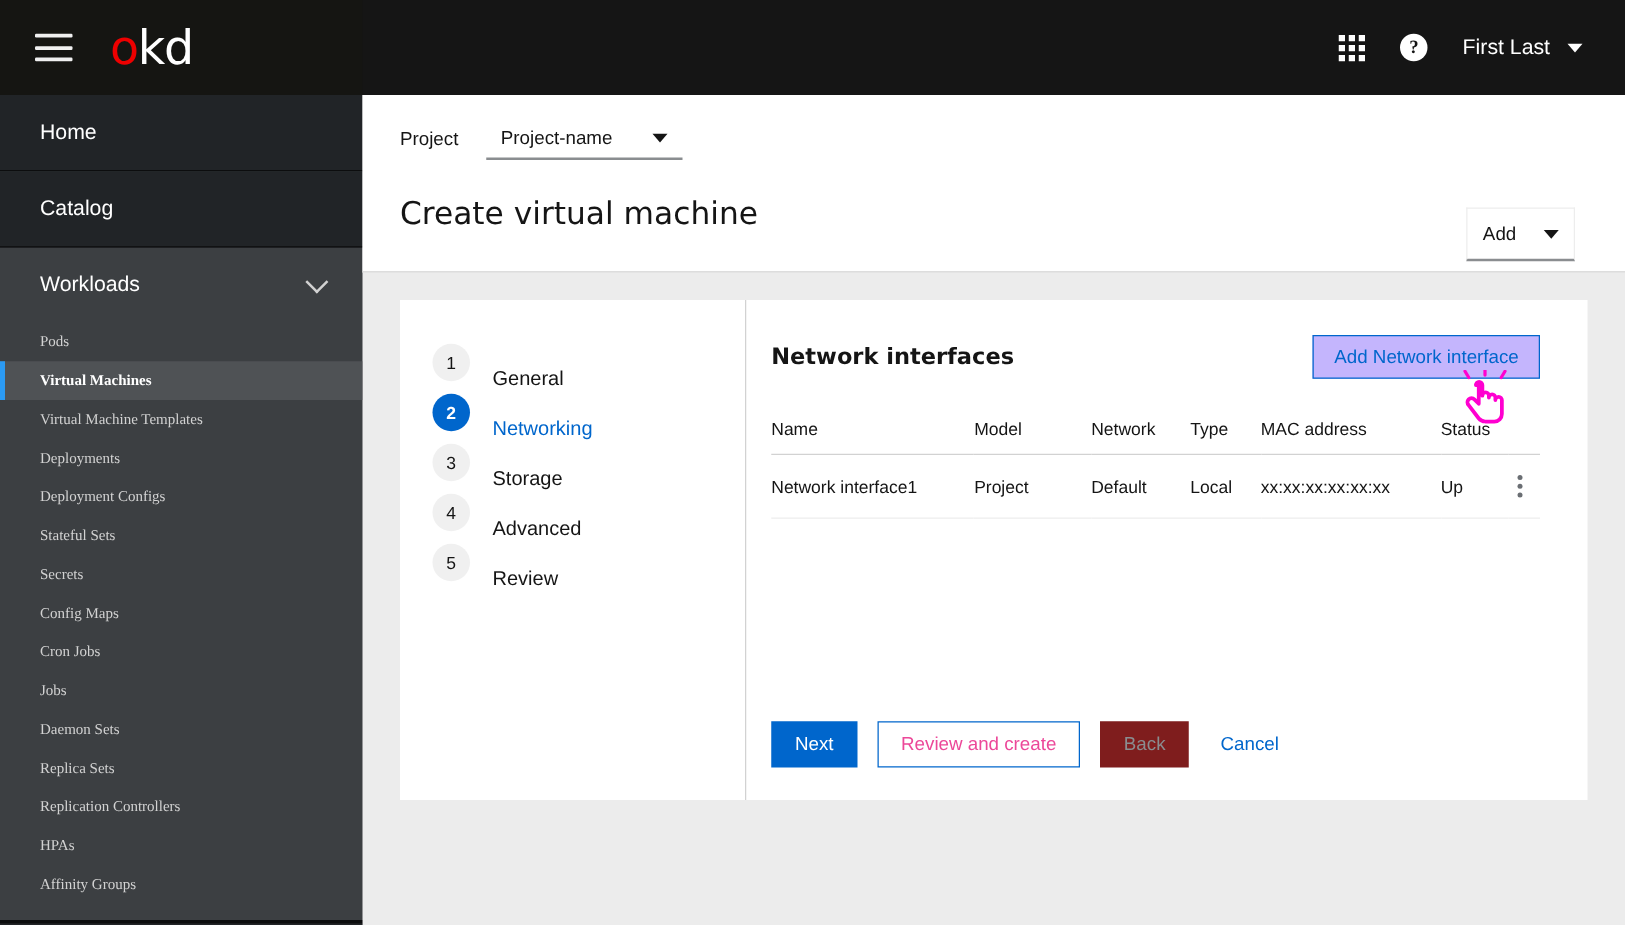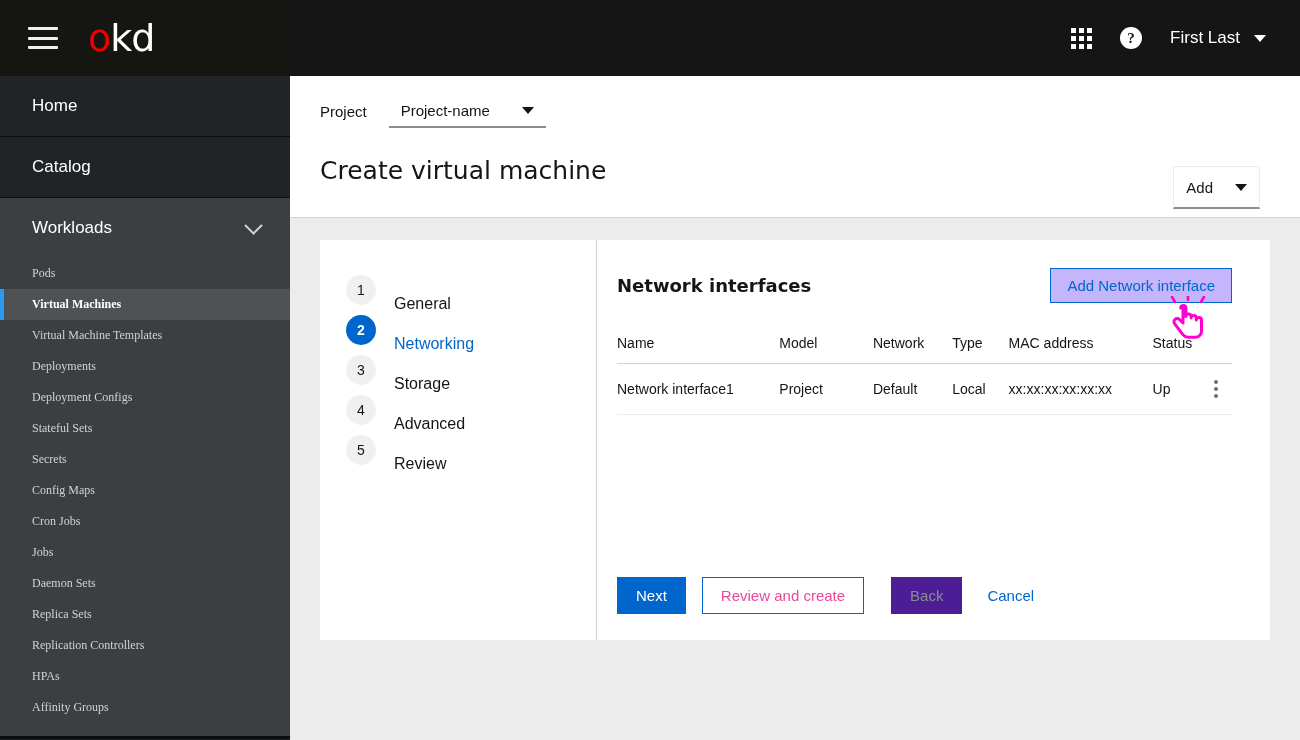--- a/index.html
+++ b/index.html
@@ -139,21 +139,21 @@
     cursor: pointer; width: 18px; }
   .kebab i { width: 4px; height: 4px; border-radius: 50%; background: #6a6e73; display: block; }
 
   .footer-btns {
     position: absolute; left: 20px; bottom: 26px; display: flex; align-items: center; gap: 16px;
   }
   .btn { font-size: 15px; padding: 9px 18px; cursor: pointer; border: 1px solid transparent;
     font-family: "Liberation Sans", sans-serif; }
   .btn-primary { background: #06c; color: #fff; }
   .btn-secondary { background: #fff; color: #ec4899; border: 1px solid #06c; }
-  .btn-disabled { background: #4c1d95; color: #8a8d90; cursor: not-allowed; margin-left: 11px; }
+  .btn-disabled { background: #7f1d1d; color: #8a8d90; cursor: not-allowed; }
   .btn-link { background: none; color: #06c; padding: 9px 8px; }
 
   
   .cursor { position: absolute; left: 1166px; top: 296px; width: 44px; height: 46px;
     pointer-events: none; }
 </style>
 </head>
 <body>
 
 <div class="masthead">

